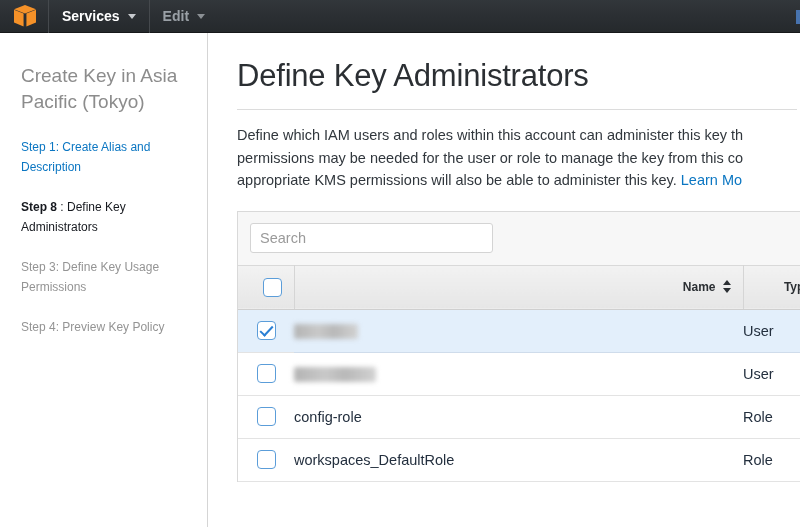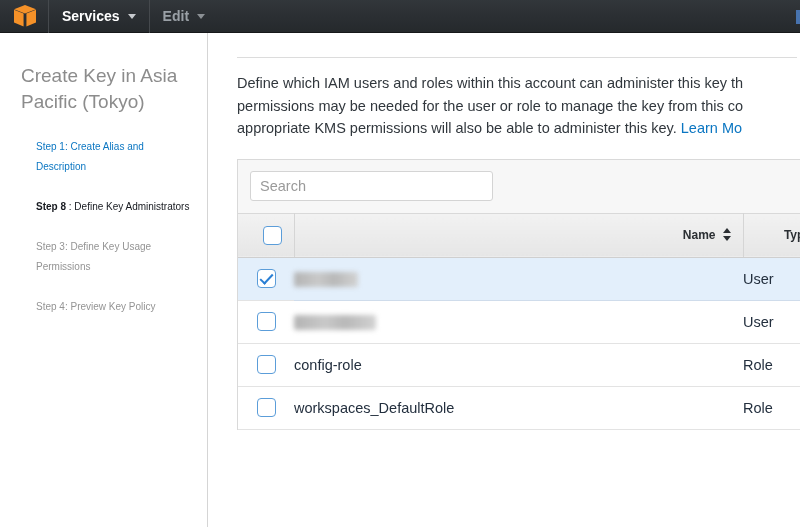--- a/index.html
+++ b/index.html
@@ -60,21 +60,21 @@
     border-right: 1px solid #d5d5d5;
     padding: 30px 14px 0 21px;
   }
   .wizard-title {
     color: #8c8c8c;
     font-size: 19px;
     line-height: 26px;
     font-weight: normal;
     margin: 0 0 22px 0;
   }
-  .step { font-size: 10px; line-height: 20px; margin-bottom: 20px; margin-left: 15px; }
+  .step { font-size: 12px; line-height: 20px; margin-bottom: 20px; }
   .step.link   { color: #0b76c2; }
   .step.active { color: #16191f; }
   .step.active .bold { font-weight: bold; }
   .step.future { color: #949494; }
 
   
   .main {
     position: absolute; left: 209px; top: 33px;
     width: 591px; height: 494px;
     background: #ffffff;
@@ -254,20 +254,21 @@
   <div class="step future">
     <span>Step 3: Define Key Usage Permissions</span>
   </div>
 
   <div class="step future">
     <span>Step 4: Preview Key Policy</span>
   </div>
 </div>
 
 <div class="main">
+  <h1 class="page-title">Define Key Administrators</h1>
   <div class="title-rule"></div>
 
   <p class="desc">
     <span class="ln">Define which IAM users and roles within this account can administer this key th</span>
     <span class="ln">permissions may be needed for the user or role to manage the key from this co</span>
     <span class="ln"><span>appropriate KMS permissions will also be able to administer this key. </span><a href="#">Learn Mo</a></span>
   </p>
 
   <div class="panel">
     <div class="panel-toolbar">

